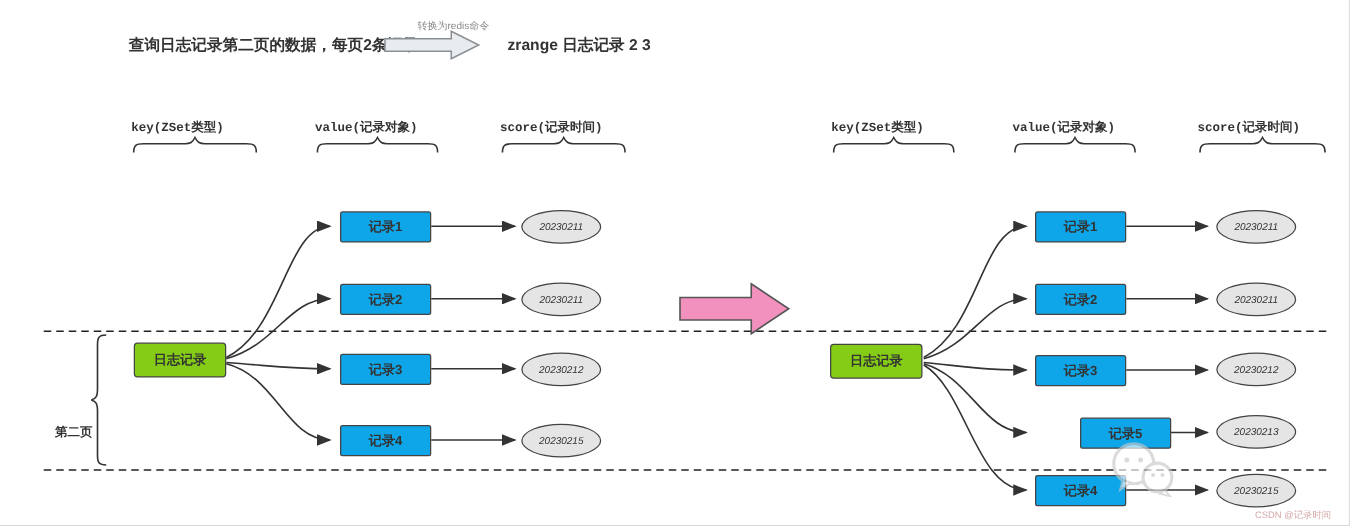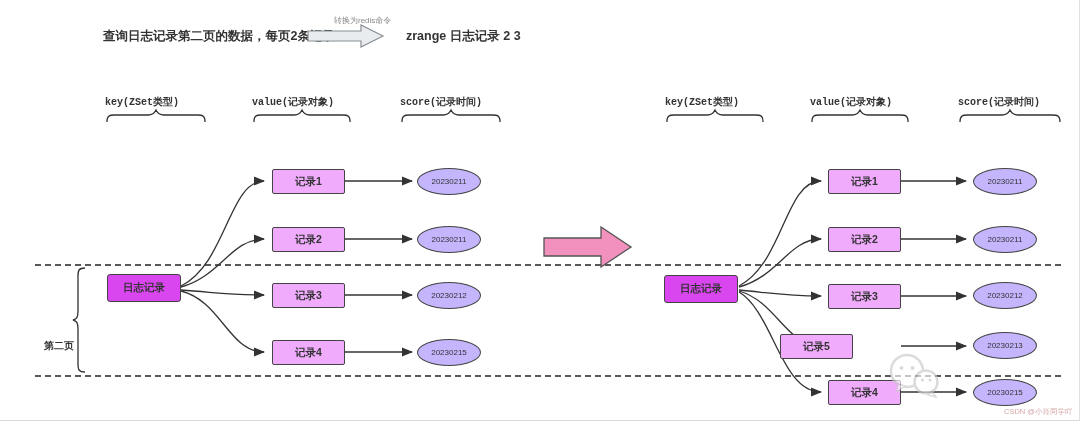--- a/index.html
+++ b/index.html
@@ -14,26 +14,26 @@
   .title-text { font-size:12.5px; font-weight:bold; }
   .cmd-text { font-size:12.5px; font-weight:bold; }
   .arrow-caption { font-size:8px; color:#888; }
   .insert-caption { font-size:11px; font-weight:bold; }
   .col-title { font-size:10px; font-weight:bold; text-align:left;font-family:Liberation Mono, monospace; }
   .page-label { font-size:10px; font-weight:bold; }
   .node {
     position:absolute; display:flex; align-items:center; justify-content:center;
     border:1.2px solid #444; font-size:10.5px; font-weight:600; color:#333;
   }
-  .root-node { width:74px; height:28px; background:#d946ef; border-radius:3px; }
-  .record-node { width:73px; height:25px; background:#f0abfc; border-radius:2px; }
+  .root-node { width:74px; height:28px; background:#84cc16; border-radius:3px; }
+  .record-node { width:73px; height:25px; background:#0ea5e9; border-radius:2px; }
   .score-node {
     position:absolute; width:64px; height:27px; border:1.2px solid #444;
-    border-radius:50%; background:#c4b5fd; display:flex; align-items:center;
-    justify-content:center; font-size:8px; color:#333;
+    border-radius:50%; background:#e5e5e5; display:flex; align-items:center;
+    justify-content:center; font-size:8px; color:#333;font-style:italic;
   }
   .overlay { position:absolute; left:0; top:0; pointer-events:none; }
   .wm-brand {
     font-size:30px; font-weight:bold; color:#c9c9c9; opacity:0.62;
     letter-spacing:1px;
   }
   .wm-csdn { font-size:7.5px; color:#cf9d9d; opacity:0.9; }
 </style>
 </head>
 <body>
@@ -140,35 +140,35 @@
   <div class="abs txt col-title" style="left:958px; top:95px; width:104px;">score(记录时间)</div>
   <svg class="abs" style="left:958px; top:107px;" width="104" height="16" viewBox="0 0 104 16" preserveAspectRatio="none">
     <path d="M2,15 C2,9 4,8 10,8 L44,8 C48,8 50,7 52,3 C54,7 56,8 60,8 L94,8 C100,8 102,9 102,15" fill="none" stroke="#333" stroke-width="1.3"></path>
   </svg>
 
   <div class="node root-node" style="left:664px; top:275px;">日志记录</div>
 
   <div class="node record-node" style="left:828px; top:169px;">记录1</div>
   <div class="node record-node" style="left:828px; top:227px;">记录2</div>
   <div class="node record-node" style="left:828px; top:284px;">记录3</div>
-  <div class="node record-node" style="left:780px; top:334px;">记录5</div>
+  <div class="node record-node" style="left:864px; top:334px;">记录5</div>
   <div class="node record-node" style="left:828px; top:380px;">记录4</div>
 
   <div class="score-node" style="left:973px; top:168px;">20230211</div>
   <div class="score-node" style="left:973px; top:226px;">20230211</div>
   <div class="score-node" style="left:973px; top:282px;">20230212</div>
   <div class="score-node" style="left:973px; top:332px;">20230213</div>
   <div class="score-node" style="left:973px; top:379px;">20230215</div>
 
   <svg class="abs" style="left:886px; top:352px; opacity:0.65;" width="54" height="46" viewBox="0 0 54 46">
     <circle cx="21" cy="19" r="16" fill="#ffffff" stroke="#c9c9c9" stroke-width="2.5"></circle>
     <polygon points="12,32 10,40 19,34" fill="#ffffff" stroke="#c9c9c9" stroke-width="1.5"></polygon>
     <circle cx="15.5" cy="16" r="2" fill="#c9c9c9"></circle>
     <circle cx="26.5" cy="16" r="2" fill="#c9c9c9"></circle>
     <circle cx="40" cy="30" r="11.5" fill="#ffffff" stroke="#c9c9c9" stroke-width="2.5"></circle>
     <circle cx="36.5" cy="28" r="1.6" fill="#c9c9c9"></circle>
     <circle cx="44" cy="28" r="1.6" fill="#c9c9c9"></circle>
     <polygon points="46,40 50,45 42,43" fill="#ffffff" stroke="#c9c9c9" stroke-width="1.5"></polygon>
   </svg>
 
-  <div class="abs txt wm-csdn" style="left:1004px; top:407px;">CSDN @小肖同学吖</div>
+  <div class="abs txt wm-csdn" style="left:1004px; top:407px;">CSDN @记录时间</div>
 
 </div>
 
 </body></html>

